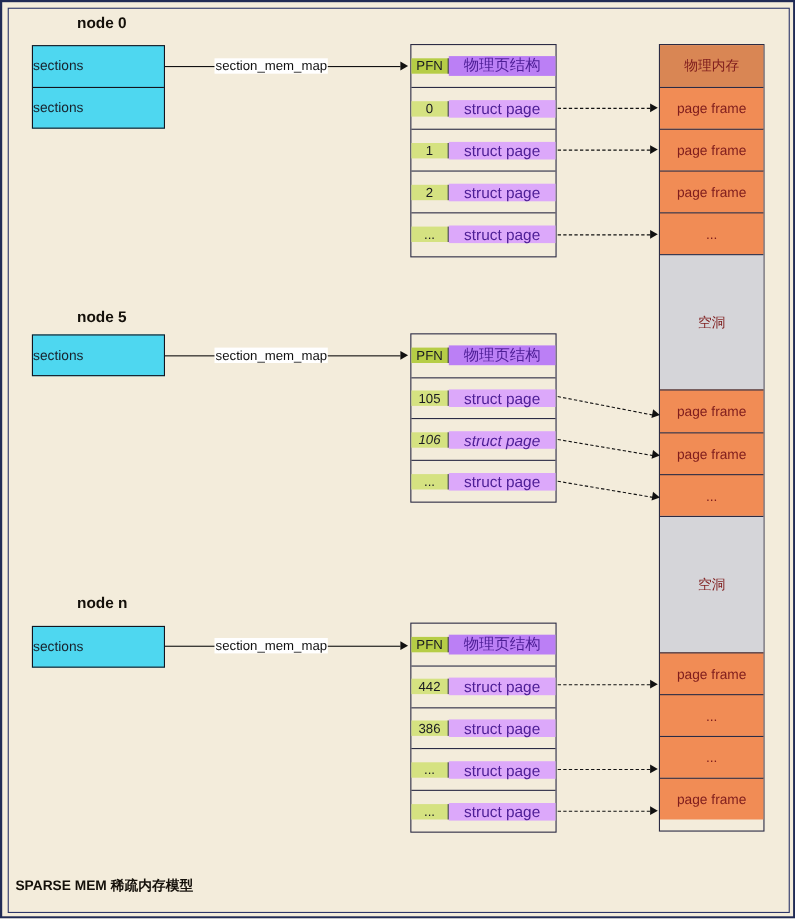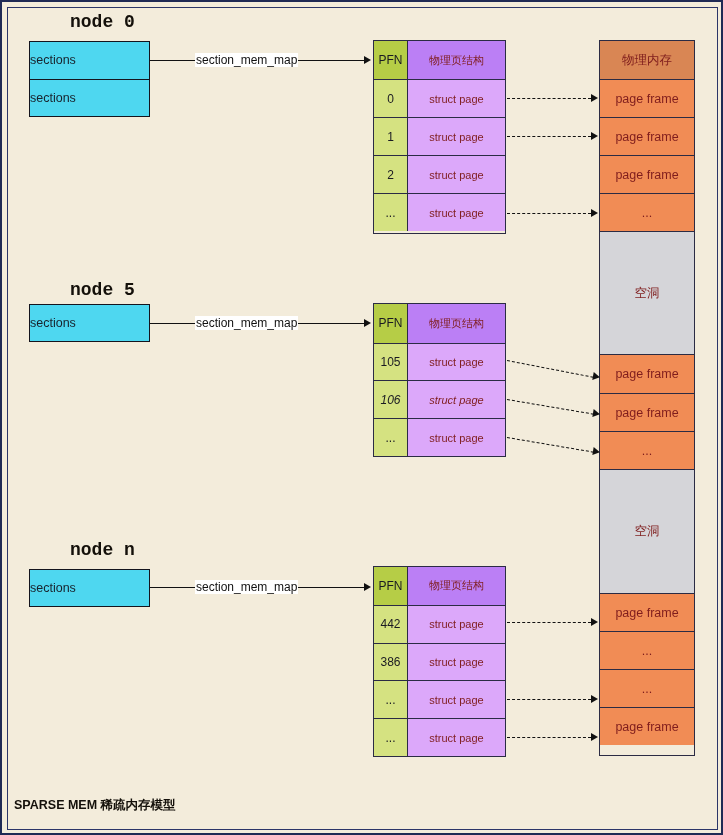--- a/index.html
+++ b/index.html
@@ -26,25 +26,24 @@
     width: 711px;
     height: 823px;
     border: 1px solid #2b3568;
     box-sizing: border-box;
     pointer-events: none;
   }
 
   
   .node-label {
     position: absolute;
-    font-size: 18px;
+    font-size: 14px;
     font-weight: bold;
     color: #14100a;
     white-space: nowrap;
-    font-family: Liberation Mono, monospace;
   }
 
   
   .sections-group {
     position: absolute;
     border: 1.5px solid #14141e;
     box-sizing: border-box;
     background: #4ed7f0;
   }
   .sections-cell {
@@ -85,20 +84,21 @@
   .pfn-table {
     position: absolute;
     border: 1.5px solid #2b2b44;
     box-sizing: border-box;
     display: flex;
     flex-direction: column;
   }
   .pfn-row {
     display: flex;
     box-sizing: border-box;
+    align-items: center;
   }
   .pfn-row + .pfn-row {
     border-top: 1.2px solid #2b2b44;
   }
   .pfn-col-a {
     width: 34px;
     box-sizing: border-box;
     border-right: 1.2px solid #2b2b44;
     display: flex;
     align-items: center;
@@ -106,22 +106,22 @@
     font-size: 12px;
     color: #1a1a22;
     background: #d5e281;
   }
   .pfn-col-b {
     flex: 1;
     box-sizing: border-box;
     display: flex;
     align-items: center;
     justify-content: center;
-    font-size: 11px;
-    color: #7f1d1d;
+    font-size: 14px;
+    color: #4c1d95;
     background: #dca8fa;
   }
   .pfn-row.head .pfn-col-a { background: #b6cd46; }
   .pfn-row.head .pfn-col-b { background: #bb7ff5; }
 
   
   .mem-col {
     position: absolute;
     border: 1.5px solid #2b2b44;
     box-sizing: border-box;

